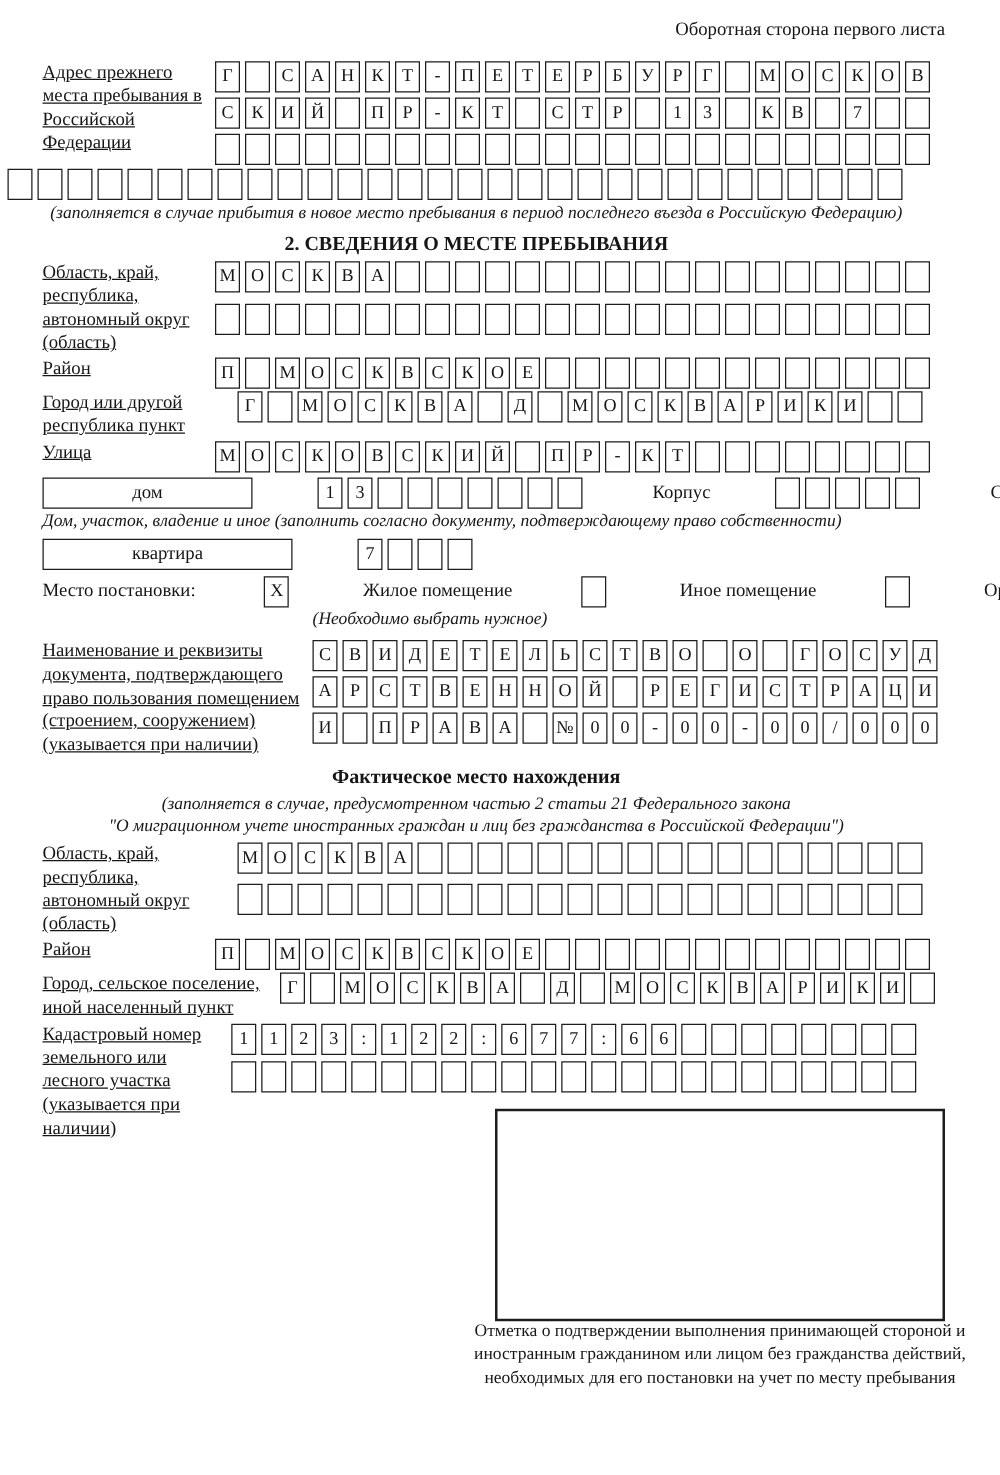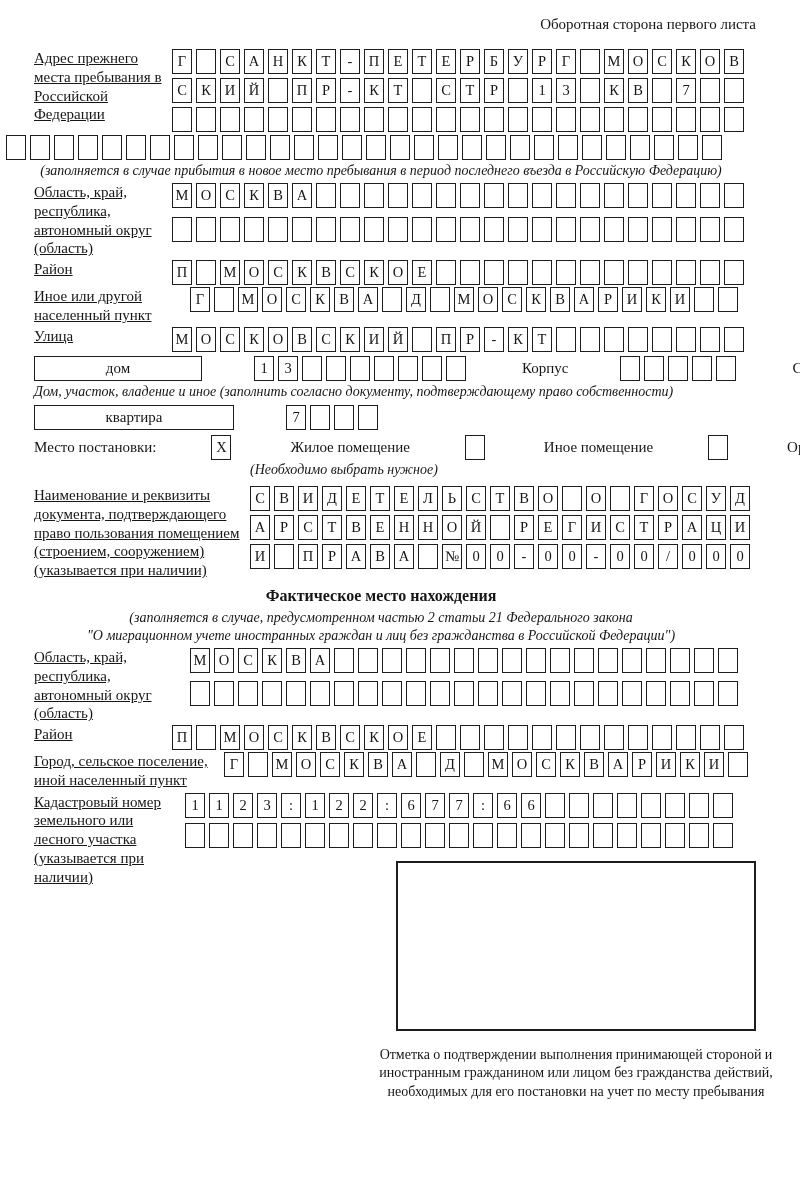--- a/index.html
+++ b/index.html
@@ -30,21 +30,21 @@
   }
   .bb168{width:168px}.bb200{width:200px}
   .hrow{display:flex;align-items:flex-start;gap:48px;}
   .inlbl{font-size:15px;line-height:25px;margin:0 4px;flex:0 0 auto;}
   .stayrow{align-items:center;height:25px;}
   .slbl{font-size:15px;margin:0 7px;flex:0 0 auto;}
   .slbl:first-child{margin-left:0;}
   .clamp60{height:60px;}
   .staynote{width:620px;text-align:center;}
   .stamp-box{width:360px;height:170px;border:2px solid #1d1d1d;margin-left:390px;box-sizing:border-box;}
-  .stamp-caption{width:420px;margin-left:360px;text-align:center;font-size:14px;line-height:1.32;margin-top:15px;}
+  .stamp-caption{width:420px;margin-left:360px;text-align:center;font-size:14px;line-height:1.32;margin-top:0;}
   .mt1{margin-top:1px}.mt2{margin-top:2px}.mt3{margin-top:3px}.mt4{margin-top:4px}
   .mt5{margin-top:5px}.mt6{margin-top:6px}.mt7{margin-top:7px}.mt8{margin-top:8px}
   .mt16{margin-top:16px}
 </style>
 </head>
 <body>
 
 <div class="page">
 
   <div class="corner">Оборотная сторона первого листа</div>
@@ -159,20 +159,21 @@
       <span class="cell"></span>
       <span class="cell"></span>
       <span class="cell"></span>
       <span class="cell"></span>
       <span class="cell"></span>
       <span class="cell"></span>
       <span class="cell"></span>
     </div>
   <div class="note center mt2">(заполняется в случае прибытия в новое место пребывания в период последнего въезда в Российскую Федерацию)</div>
 
+  <div class="title mt6">2. СВЕДЕНИЯ О МЕСТЕ ПРЕБЫВАНИЯ</div>
 
   <div class="field indent mt3">
     <div class="lbl w132">Область, край, республика, автономный округ (область)</div>
     <div class="rows gap9">
       <div class="cellrow">
           <span class="cell">М</span>
           <span class="cell">О</span>
           <span class="cell">С</span>
           <span class="cell">К</span>
           <span class="cell">В</span>
@@ -249,21 +250,21 @@
         <span class="cell"></span>
         <span class="cell"></span>
         <span class="cell"></span>
         <span class="cell"></span>
         <span class="cell"></span>
         <span class="cell"></span>
       </div>
   </div>
 
   <div class="field indent mt2">
-    <div class="lbl w150">Иное или другой населенный пункт</div>
+    <div class="lbl w150">Город или другой республика пункт</div>
     <div class="cellrow">
         <span class="cell">Г</span>
         <span class="cell"></span>
         <span class="cell">М</span>
         <span class="cell">О</span>
         <span class="cell">С</span>
         <span class="cell">К</span>
         <span class="cell">В</span>
         <span class="cell">А</span>
         <span class="cell"></span>

